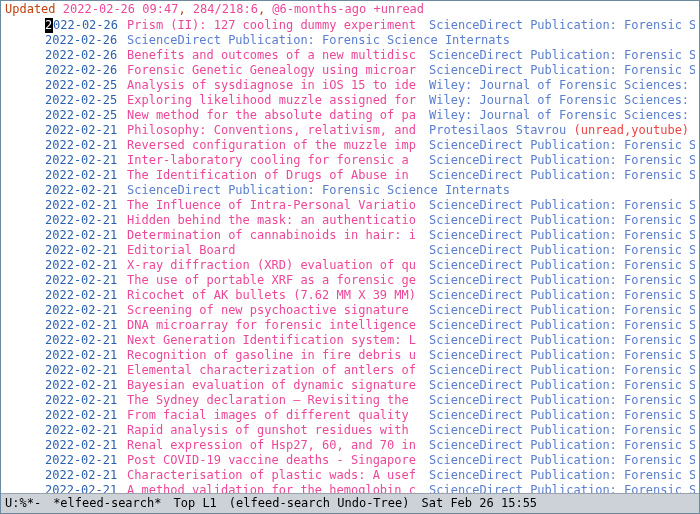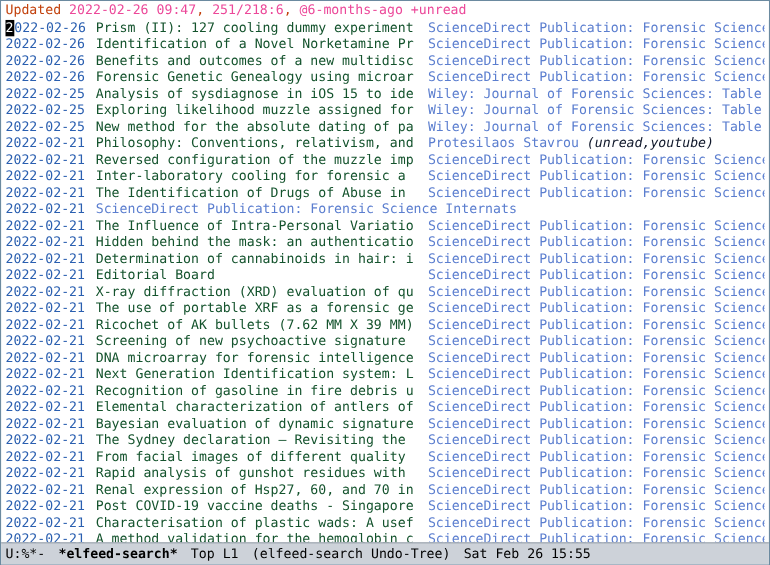--- a/index.html
+++ b/index.html
@@ -27,75 +27,75 @@
     color: #fff;
     width: 8px;
   }
   .entries {
     padding: 0 4px;
     overflow: hidden;
   }
   .entry {
     display: flex;
     align-items: flex-start;
+    margin-left: 40px;
   }
   .entry .date {
     color: #2a5fb0;
     min-width: 78px;
   }
   .entry .title {
-    color: #14532d;
+    color: #ec4899;
     width: 302px;
     overflow: hidden;
     text-overflow: clip;
     padding-left: 4px;
   }
   .entry .source {
     color: #5b7ecf;
     padding-left: 4px;
     flex: 1;
     overflow: hidden;
   }
-  .entry .tag-paren { color: #0f172a; font-style: italic; }
+  .entry .tag-paren { color: #ef4444; }
   .modeline {
     position: absolute;
     bottom: 1px;
     left: 1px;
     right: 1px;
     background: #cdd2d9;
     color: #000;
     padding: 2px 4px;
     font-family: "DejaVu Sans Mono", Consolas, monospace;
     font-size: 12px;
     display: flex;
     gap: 12px;
     border-top: 1px solid #9aa3ad;
   }
-  .modeline .buf { font-weight: bold; }
+  .modeline .buf { font-weight: normal; }
 </style>
 </head>
 <body>
 
 <div class="header">
   <span class="muted">Updated</span>
   <span> </span>
   <span class="blue">2022-02-26 09:47</span><span class="muted">, </span>
-  <span class="blue">251/218:6</span><span class="muted">, </span>
+  <span class="blue">284/218:6</span><span class="muted">, </span>
   <span class="blue">@6-months-ago +unread</span>
 </div>
 
 <div class="entries" id="entries">
     <div class="entry">
       <span class="date"><span class="cursor-mark">2</span>022-02-26</span>
       <span class="title">Prism (II): 127 cooling dummy experiment</span>
       <span class="source">ScienceDirect Publication: Forensic Science Internats</span>
     </div>
     <div class="entry">
       <span class="date">2022-02-26</span>
-      <span class="title">Identification of a Novel Norketamine Pr</span>
       <span class="source">ScienceDirect Publication: Forensic Science Internats</span>
     </div>
     <div class="entry">
       <span class="date">2022-02-26</span>
       <span class="title">Benefits and outcomes of a new multidisc</span>
       <span class="source">ScienceDirect Publication: Forensic Science Internats</span>
     </div>
     <div class="entry">
       <span class="date">2022-02-26</span>
       <span class="title">Forensic Genetic Genealogy using microar</span>

